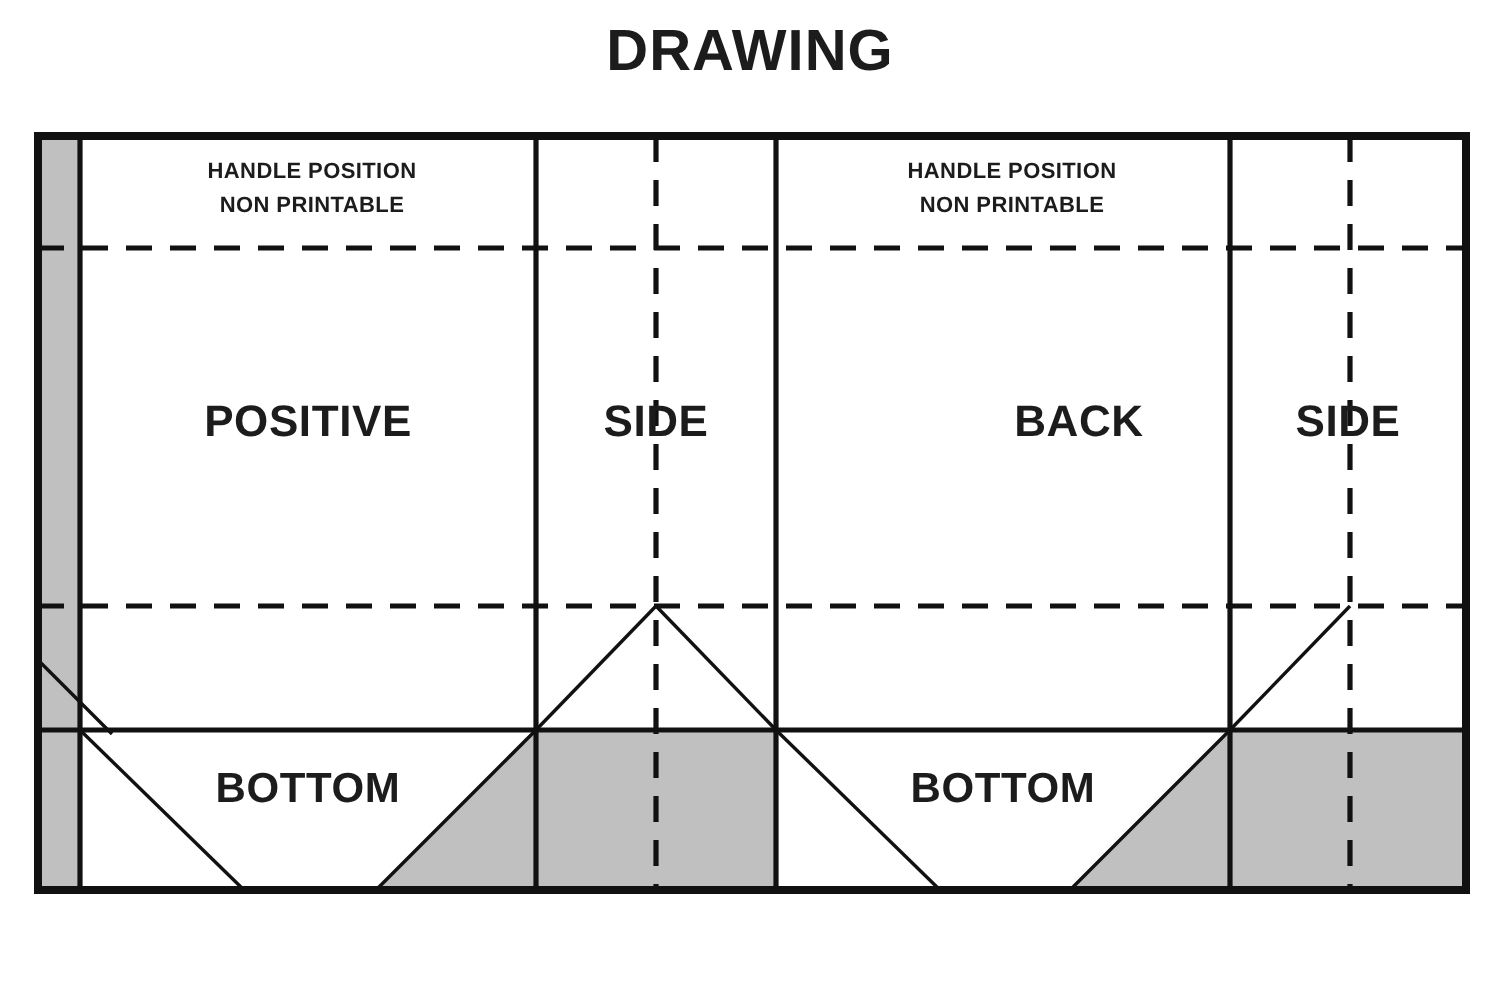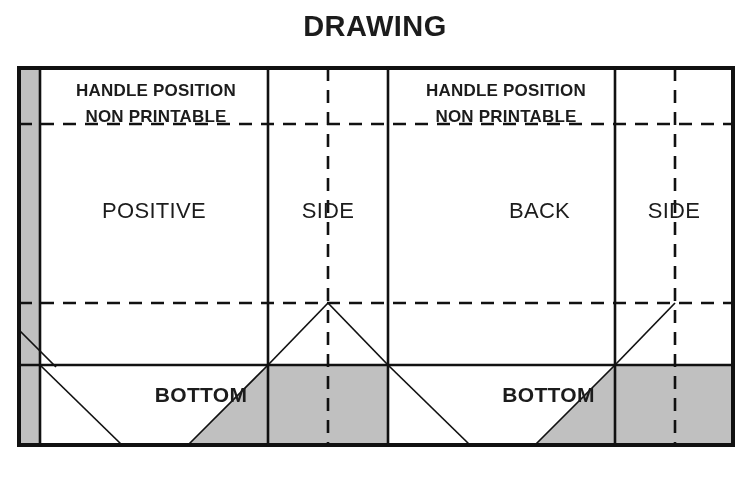--- a/index.html
+++ b/index.html
@@ -27,27 +27,27 @@
 
   
   .lbl{
     position:absolute;
     text-align:center;
     color:#1c1c1c;
     white-space:nowrap;
     pointer-events:none;
   }
   .panel-label{
-    font-size:22px;font-weight:normal;letter-spacing:.3px;
+    font-size:22px;font-weight:bold;letter-spacing:.3px;
   }
   .flap-label{
-    font-size:21px;font-weight:bold;letter-spacing:.3px;padding-left:47px;
+    font-size:21px;font-weight:bold;letter-spacing:.3px;
   }
   .note{
-    font-size:17px;font-weight:bold;letter-spacing:.2px;line-height:1.55;
+    font-size:11px;font-weight:bold;letter-spacing:.2px;line-height:1.55;
   }
 </style>
 </head>
 <body>
 
 <div id="root">
 
   <div class="title">DRAWING</div>
 
   <div class="canvas">

